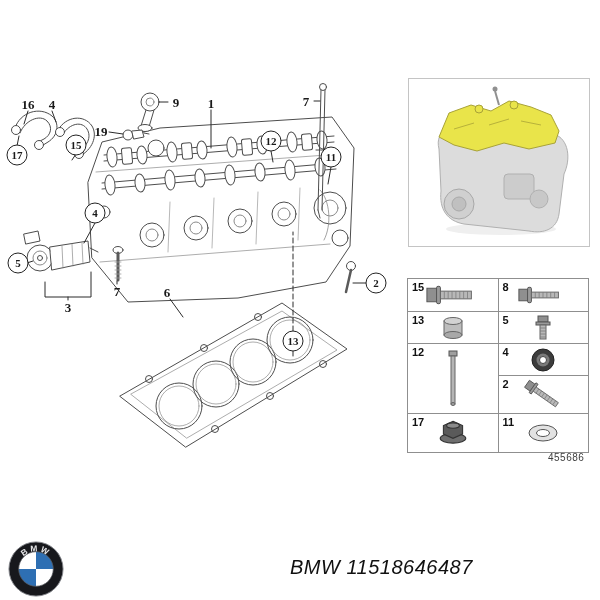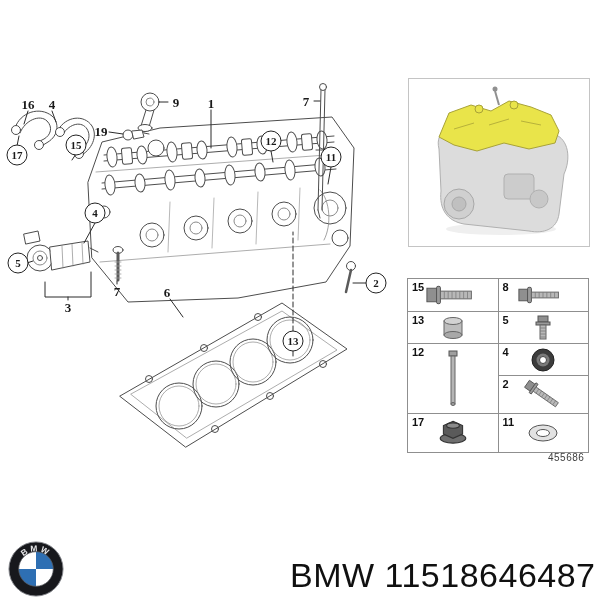--- a/index.html
+++ b/index.html
@@ -25,22 +25,22 @@
   #legend{position:absolute;left:408px;top:279px;width:181px;display:flex}
   .leg-col{display:flex;flex-direction:column;width:91px}
   .cell{
     position:relative;border:1px solid #8f8f8f;margin:-1px 0 0 -1px;background:#fff;
     display:flex;align-items:center;justify-content:center;
   }
   .cell .num{position:absolute;top:2px;left:4px;font-size:11px;font-weight:bold;color:#111}
   #drawing-number{position:absolute;left:548px;top:452px;font-size:10px;color:#3d3d3d;letter-spacing:.5px}
   #brand-logo{position:absolute;left:8px;top:541px}
   #part-title{
-    position:absolute;left:290px;top:556px;font-size:34px;color:#101010;
-    letter-spacing:.5px;white-space:nowrap;
+    position:absolute;left:290px;top:556px;font-size:20px;color:#101010;
+    letter-spacing:.5px;white-space:nowrap;font-style:italic;
   }
 </style>
 </head>
 <body>
 
 <svg id="main-art" width="600" height="600" viewBox="0 0 600 600">
   <g stroke="#4d4d4d" stroke-width="1" fill="none" stroke-linejoin="round" stroke-linecap="round">
 
     <g>
       <path d="M 88,182 L 102,142 L 160,128 L 332,117 L 354,148 L 350,246 L 326,282 L 238,298 L 128,302 L 92,258 Z" fill="#ffffff"></path>

